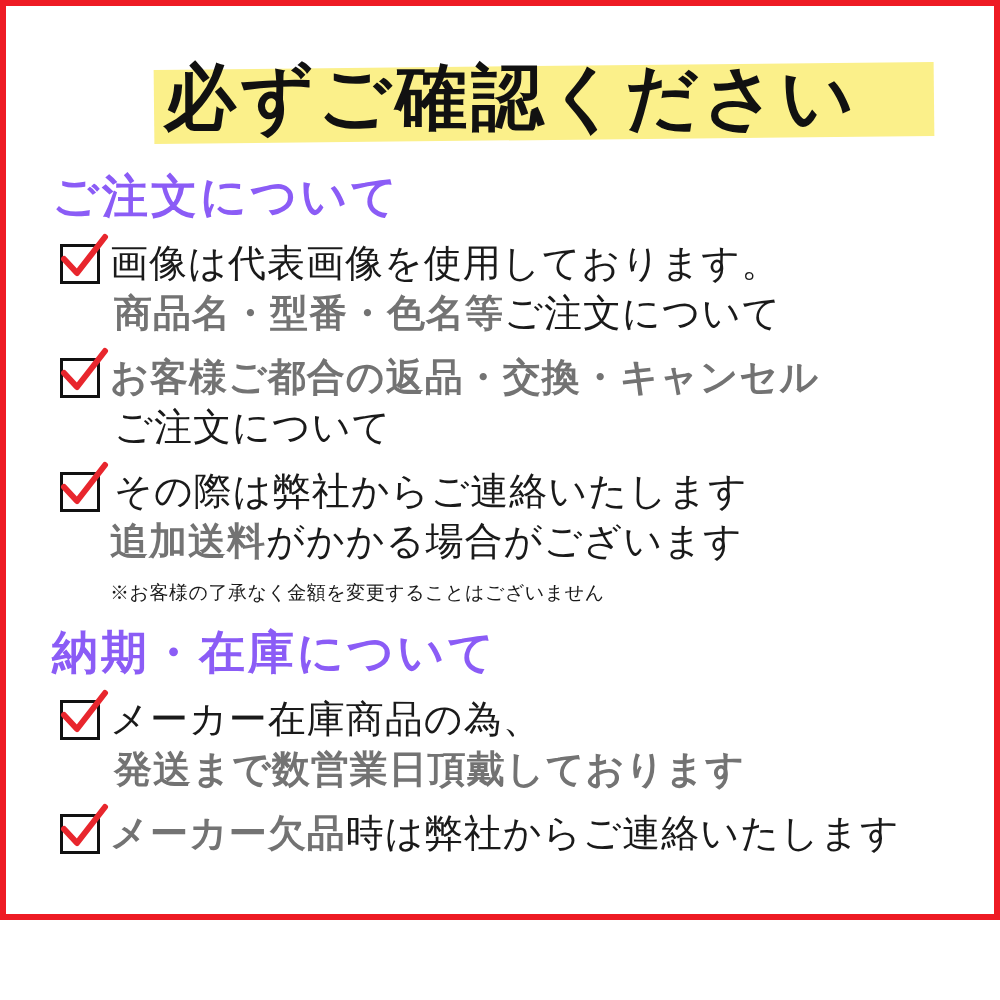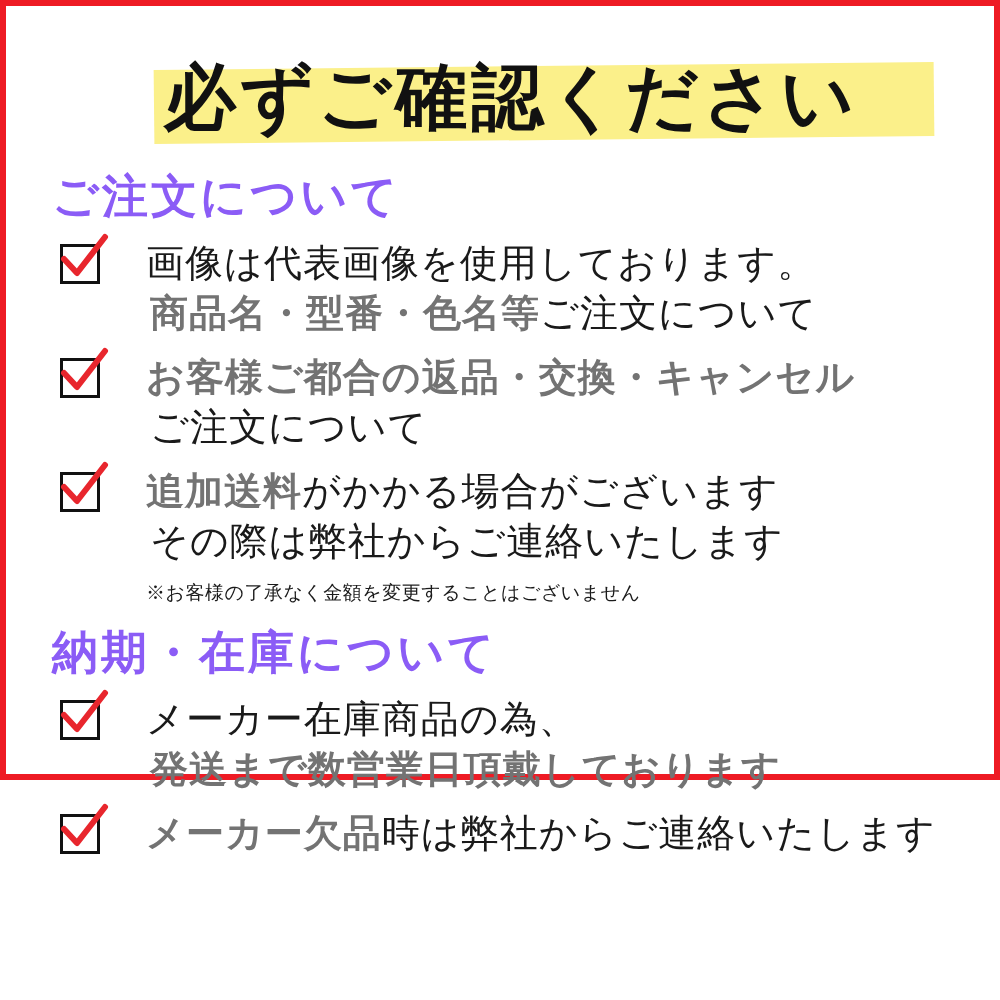--- a/index.html
+++ b/index.html
@@ -9,21 +9,21 @@
   body {
     width: 1000px;
     height: 1000px;
     background: #ffffff;
     font-family: "Liberation Serif", "DejaVu Serif", serif;
     overflow: hidden;
   }
   .page {
     position: relative;
     width: 1000px;
-    height: 780px;
+    height: 920px;
     box-sizing: border-box;
     border: 6px solid #ee1b24;
     background: #ffffff;
   }
   .inner {
     position: absolute;
     left: 0;
     top: 0;
     right: 0;
     bottom: 0;
@@ -92,21 +92,20 @@
   .check svg {
     position: absolute;
     left: -5px;
     top: -14px;
     width: 52px;
     height: 52px;
     display: block;
   }
   .lines {
     flex: 1 1 auto;
-    margin-left: 36px;
   }
   .line {
     font-family: "DejaVu Serif", "Liberation Serif", serif;
     font-size: 38px;
     line-height: 50px;
     letter-spacing: 1px;
     color: #1a1a1a;
     white-space: nowrap;
   }
   .line .red {
@@ -167,22 +166,22 @@
       </span>
     </div>
 
     <div class="item">
       <span class="check">
         <svg viewBox="0 0 52 52" aria-hidden="true">
           <path d="M6 26 L19 40 L47 4" fill="none" stroke="#e8262d" stroke-width="6" stroke-linecap="round" stroke-linejoin="round"></path>
         </svg>
       </span>
       <span class="lines">
+        <div class="line indent">その際は弊社からご連絡いたします</div>
         <div class="line"><span class="red">追加送料</span><span>がかかる場合がございます</span></div>
-        <div class="line indent">その際は弊社からご連絡いたします</div>
         <div class="note">※お客様の了承なく金額を変更することはございません</div>
       </span>
     </div>
 
     <div class="section-heading second">納期・在庫について</div>
 
     <div class="item">
       <span class="check">
         <svg viewBox="0 0 52 52" aria-hidden="true">
           <path d="M6 26 L19 40 L47 4" fill="none" stroke="#e8262d" stroke-width="6" stroke-linecap="round" stroke-linejoin="round"></path>

